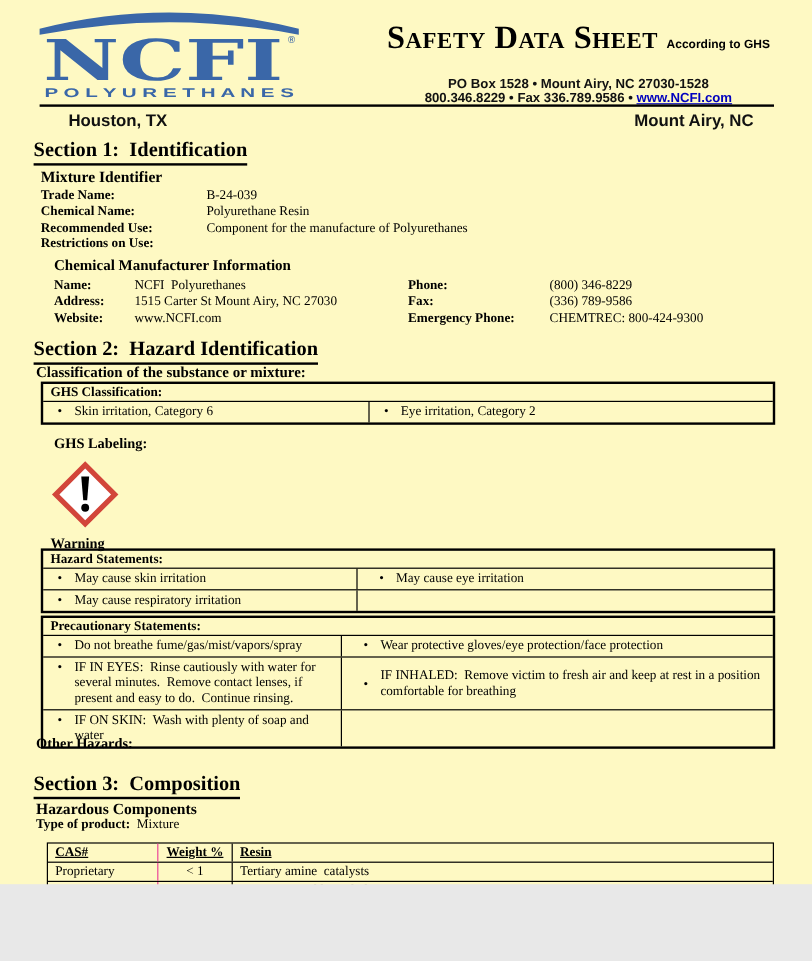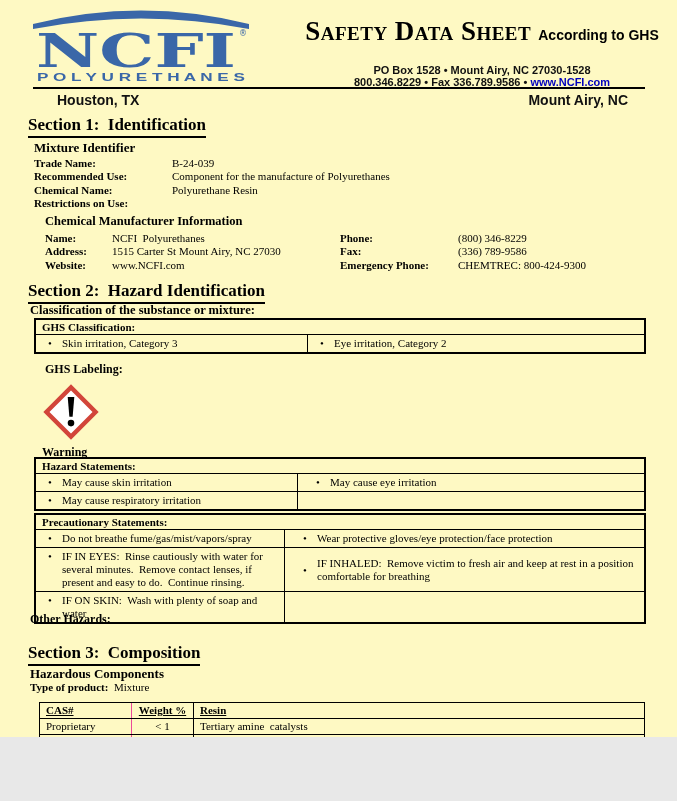--- a/index.html
+++ b/index.html
@@ -8,21 +8,21 @@
     font-family:"Liberation Serif",serif;color:#000;overflow:hidden;
     margin:0 auto;
   }
   .abs{position:absolute;}
   .prewrap{white-space:pre-wrap;}
 
   
   .logo-svg{display:block;}
   .title-block{left:296px;top:16px;width:372px;text-align:center;white-space:nowrap;}
   .sds-title{font-variant:small-caps;font-weight:bold;font-size:27px;letter-spacing:.5px;}
-  .sds-title-suffix{font-family:"Liberation Sans",sans-serif;font-weight:bold;font-size:14px;margin-left:7px;}
+  .sds-title-suffix{font-family:"Liberation Sans",sans-serif;font-weight:bold;font-size:10px;margin-left:7px;}
   .addr{font-family:"Liberation Sans",sans-serif;font-weight:bold;font-size:11px;line-height:12px;color:#111;}
   .addr-link{color:#0000bf;text-decoration:underline;}
   .header-rule{left:33px;top:87px;width:612px;height:2px;background:#000;}
   .loc{font-family:"Liberation Sans",sans-serif;font-weight:bold;font-size:14px;color:#111;}
 
   
   .section-heading{
     font-size:17px;font-weight:bold;display:inline-block;
     border-bottom:2px solid #000;padding-bottom:1px;white-space:pre-wrap;
   }
@@ -101,26 +101,26 @@
   </div>
 
   <div class="abs pi" style="left:34px;top:140px;">
     <div class="sub-heading">Mixture Identifier</div>
     <div style="margin-top:1px;">
       <div class="field-row">
         <span class="field-label">Trade Name:</span>
         <span class="field-value">B-24-039</span>
       </div>
       <div class="field-row">
+        <span class="field-label">Chemical Name:</span>
+        <span class="field-value">Polyurethane Resin</span>
+      </div>
+      <div class="field-row">
         <span class="field-label">Recommended Use:</span>
         <span class="field-value">Component for the manufacture of Polyurethanes</span>
-      </div>
-      <div class="field-row">
-        <span class="field-label">Chemical Name:</span>
-        <span class="field-value">Polyurethane Resin</span>
       </div>
       <div class="field-row">
         <span class="field-label">Restrictions on Use:</span>
         <span class="field-value"></span>
       </div>
     </div>
   </div>
 
   <div class="abs" style="left:45px;top:214px;width:600px;">
     <div class="sub-heading" style="font-size:12.5px;">Chemical Manufacturer Information</div>
@@ -160,21 +160,21 @@
     <span class="section-heading">Section 2:  Hazard Identification</span>
   </div>
 
   <div class="abs minor-heading" style="left:30px;top:303px;font-size:12.5px;">Classification of the substance or mixture:</div>
 
   <div class="abs tbl ghs-tbl" style="left:34px;top:318px;">
     <div class="tbl-header">GHS Classification:</div>
     <div class="tbl-row">
       <div class="cell cell-l">
         <span class="bullet">•</span>
-        <span class="cell-text">Skin irritation, Category 3</span>
+        <span class="cell-text">Skin irritation, Category 6</span>
       </div>
       <div class="cell cell-r">
         <span class="bullet">•</span>
         <span class="cell-text">Eye irritation, Category 2</span>
       </div>
     </div>
   </div>
 
   <div class="abs minor-heading" style="left:45px;top:362px;">GHS Labeling:</div>
 

